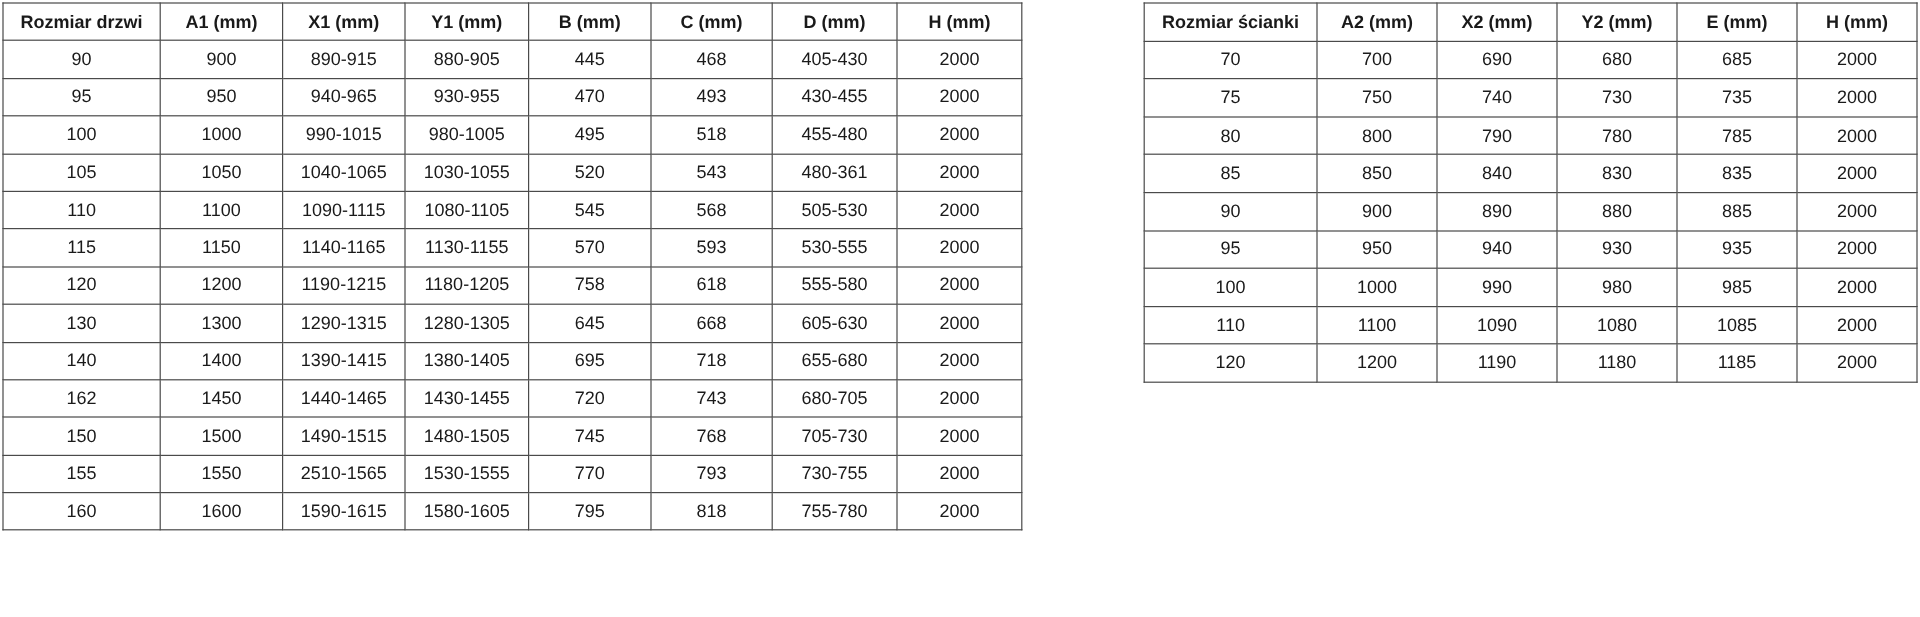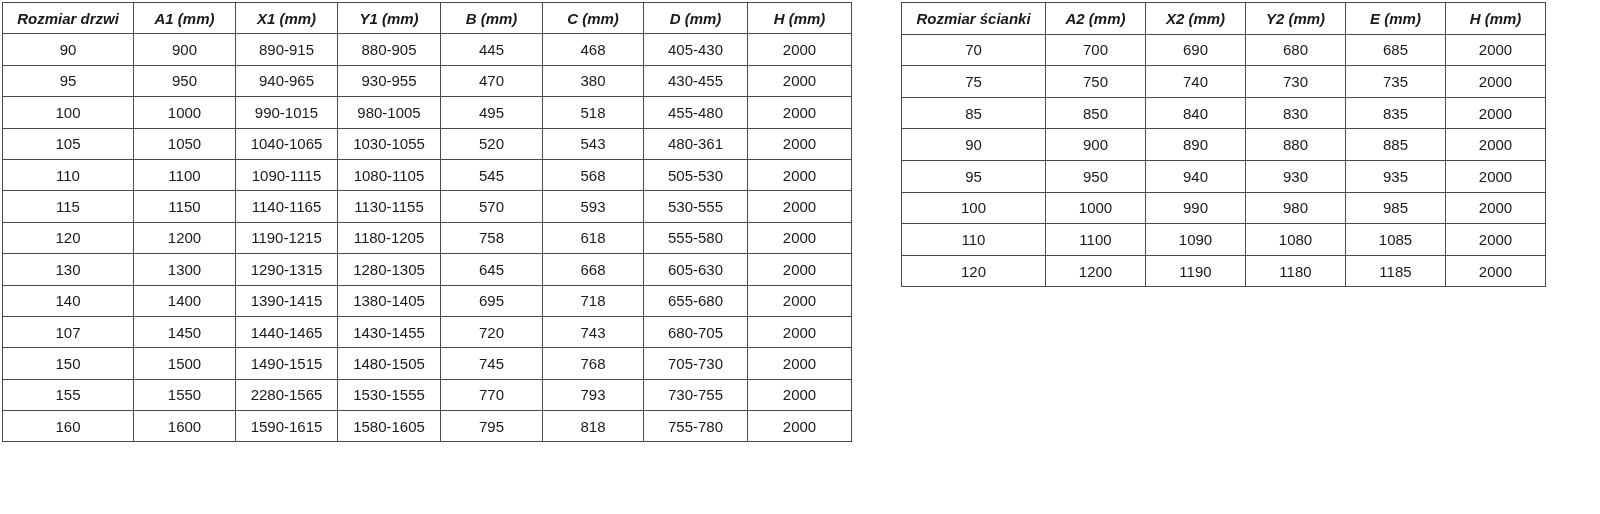--- a/index.html
+++ b/index.html
@@ -27,24 +27,24 @@
   table.spec th, table.spec td{
     border:1px solid var(--border);
     text-align:center;
     vertical-align:middle;
     padding:0 2px;
     font-size:15px;
     line-height:1;
     overflow:hidden;
     white-space:nowrap;
   }
-  table.spec th{font-weight:bold;font-style:italic;}
+  table.spec th{font-weight:bold;}
   table.door{left:2px;width:849px;}
   table.door tr{height:31.4px;}
-  table.wall{left:901px;width:644px;}
+  table.wall{left:953px;width:644px;}
   table.wall tr{height:31.6px;}
 </style>
 </head>
 <body>
 
 <div class="canvas">
 
   <table class="spec door">
     <colgroup>
       <col style="width:131px">
@@ -78,21 +78,21 @@
           <td>468</td>
           <td>405-430</td>
           <td>2000</td>
         </tr>
         <tr>
           <td>95</td>
           <td>950</td>
           <td>940-965</td>
           <td>930-955</td>
           <td>470</td>
-          <td>380</td>
+          <td>493</td>
           <td>430-455</td>
           <td>2000</td>
         </tr>
         <tr>
           <td>100</td>
           <td>1000</td>
           <td>990-1015</td>
           <td>980-1005</td>
           <td>495</td>
           <td>518</td>
@@ -153,21 +153,21 @@
           <td>140</td>
           <td>1400</td>
           <td>1390-1415</td>
           <td>1380-1405</td>
           <td>695</td>
           <td>718</td>
           <td>655-680</td>
           <td>2000</td>
         </tr>
         <tr>
-          <td>107</td>
+          <td>162</td>
           <td>1450</td>
           <td>1440-1465</td>
           <td>1430-1455</td>
           <td>720</td>
           <td>743</td>
           <td>680-705</td>
           <td>2000</td>
         </tr>
         <tr>
           <td>150</td>
@@ -175,21 +175,21 @@
           <td>1490-1515</td>
           <td>1480-1505</td>
           <td>745</td>
           <td>768</td>
           <td>705-730</td>
           <td>2000</td>
         </tr>
         <tr>
           <td>155</td>
           <td>1550</td>
-          <td>2280-1565</td>
+          <td>2510-1565</td>
           <td>1530-1555</td>
           <td>770</td>
           <td>793</td>
           <td>730-755</td>
           <td>2000</td>
         </tr>
         <tr>
           <td>160</td>
           <td>1600</td>
           <td>1590-1615</td>
@@ -232,20 +232,28 @@
         </tr>
         <tr>
           <td>75</td>
           <td>750</td>
           <td>740</td>
           <td>730</td>
           <td>735</td>
           <td>2000</td>
         </tr>
         <tr>
+          <td>80</td>
+          <td>800</td>
+          <td>790</td>
+          <td>780</td>
+          <td>785</td>
+          <td>2000</td>
+        </tr>
+        <tr>
           <td>85</td>
           <td>850</td>
           <td>840</td>
           <td>830</td>
           <td>835</td>
           <td>2000</td>
         </tr>
         <tr>
           <td>90</td>
           <td>900</td>

